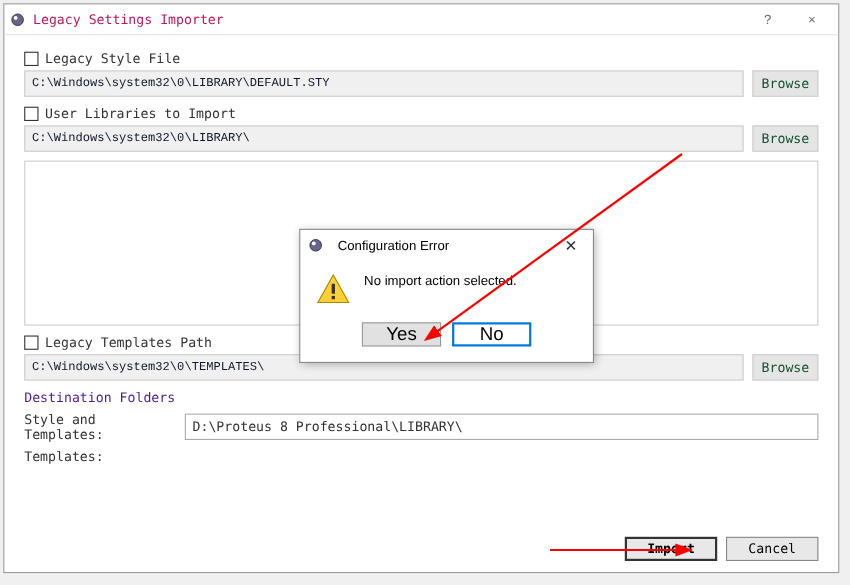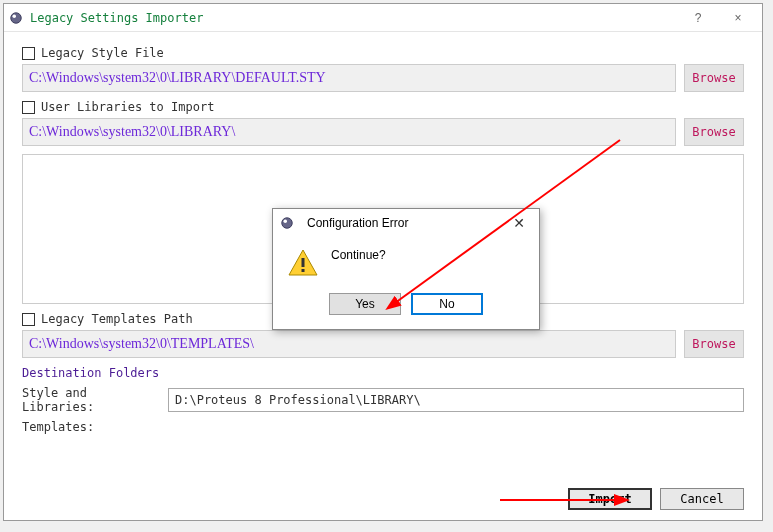--- a/index.html
+++ b/index.html
@@ -27,46 +27,46 @@
   align-items: center;
   padding: 0 4px;
   border-bottom: 1px solid #e5e5e5;
 }
 .app-icon {
   width: 16px; height: 16px;
   display: flex; align-items: center; justify-content: center;
   margin-right: 6px;
 }
 .app-icon svg { width: 14px; height: 14px; }
-.title { flex: 1; color: #15803d; font-family: Consolas, monospace; font-size: 12px; }
+.title { flex: 1; color: #be185d; font-family: Consolas, monospace; font-size: 12px; }
 .winbtn { width: 40px; height: 28px; display: flex; align-items: center; justify-content: center; color: #666; cursor: pointer; }
 .content { padding: 8px 18px; font-family: Consolas, monospace; font-size: 12px; }
 .section-header { display: flex; align-items: center; margin: 6px 0 4px 0; }
 .checkbox {
   width: 13px; height: 13px;
   border: 1px solid #333;
   margin-right: 6px;
   background: #fff;
 }
 .section-label { color: #333; }
 .path-row { display: flex; gap: 8px; margin-bottom: 8px; }
 .path-input {
   flex: 1;
   background: #f0f0f0;
   border: 1px solid #ccc;
   padding: 5px 6px;
-  color: #6d28d9;
-  font-family: Liberation Serif, serif;
-  font-size: 14px;
+  color: #0f172a;
+  font-family: Liberation Mono, monospace;
+  font-size: 11px;
 }
 .browse-btn {
   width: 60px;
   background: #e5e5e5;
   border: 1px solid #ccc;
-  color: #be185d;
+  color: #14532d;
   font-family: Consolas, monospace;
   font-size: 12px;
   display: flex; align-items: center; justify-content: center;
 }
 .listbox {
   border: 1px solid #ccc;
   height: 150px;
   background: #fff;
   margin-bottom: 8px;
 }
@@ -116,21 +116,21 @@
   font-size: 12px;
 }
 .modal-title .title-text { flex: 1; margin-left: 6px; }
 .closebtn { width: 28px; height: 24px; display: flex; align-items: center; justify-content: center; color: #333; cursor: pointer; font-size: 14px; }
 .modal-body { display: flex; padding: 10px 14px 6px 14px; gap: 12px; font-family: "Segoe UI", sans-serif; font-size: 12px; }
 .warn-icon { width: 32px; height: 32px; flex-shrink: 0; }
 .modal-text { line-height: 1.4; }
 .modal-btns { display: flex; justify-content: center; gap: 10px; padding: 8px 0 14px 0; }
 .mbtn {
   width: 72px; height: 22px;
-  font-family: "Segoe UI", sans-serif; font-size: 12px;
+  font-family: "Segoe UI", sans-serif; font-size: 17px;
   display: flex; align-items: center; justify-content: center;
   cursor: pointer;
 }
 .mbtn.yes { background: #e1e1e1; border: 1px solid #999; }
 .mbtn.no { background: #fff; border: 2px solid #0078d7; color: #000; }
 
 .arrow-svg {
   position: absolute; top: 0; left: 0;
   width: 773px; height: 532px;
   pointer-events: none;
@@ -179,21 +179,21 @@
       <span class="section-label">Legacy Templates Path</span>
     </div>
     <div class="path-row">
       <div class="path-input">C:\Windows\system32\0\TEMPLATES\</div>
       <div class="browse-btn">Browse</div>
     </div>
 
     <div class="dest-group">
       <div class="dest-label">Destination Folders</div>
       <div class="dest-row">
-        <span class="dest-row-label">Style and Libraries:</span>
+        <span class="dest-row-label">Style and Templates:</span>
         <input class="dest-input" value="D:\Proteus 8 Professional\LIBRARY\" style="">
       </div>
       <div class="dest-row">
         <span class="dest-row-label">Templates:</span>
       </div>
     </div>
   </div>
 
   <div class="bottom-btns">
     <div class="btn primary">Import</div>
@@ -214,21 +214,21 @@
   </div>
   <div class="modal-body">
     <span class="warn-icon">
       <svg viewBox="0 0 32 32">
           <polygon points="16,3 30,28 2,28" fill="#ffcf33" stroke="#aa8800" stroke-width="1"></polygon>
           <rect x="14.5" y="11" width="3" height="9" fill="#333"></rect>
           <rect x="14.5" y="22" width="3" height="3" fill="#333"></rect>
         </svg>
     </span>
     <div class="modal-text">
-      <div>Continue?</div>
+      <div>No import action selected.</div>
     </div>
   </div>
   <div class="modal-btns">
     <div class="mbtn yes">Yes</div>
     <div class="mbtn no">No</div>
   </div>
 </div>
 
 <svg class="arrow-svg">
   <defs>

